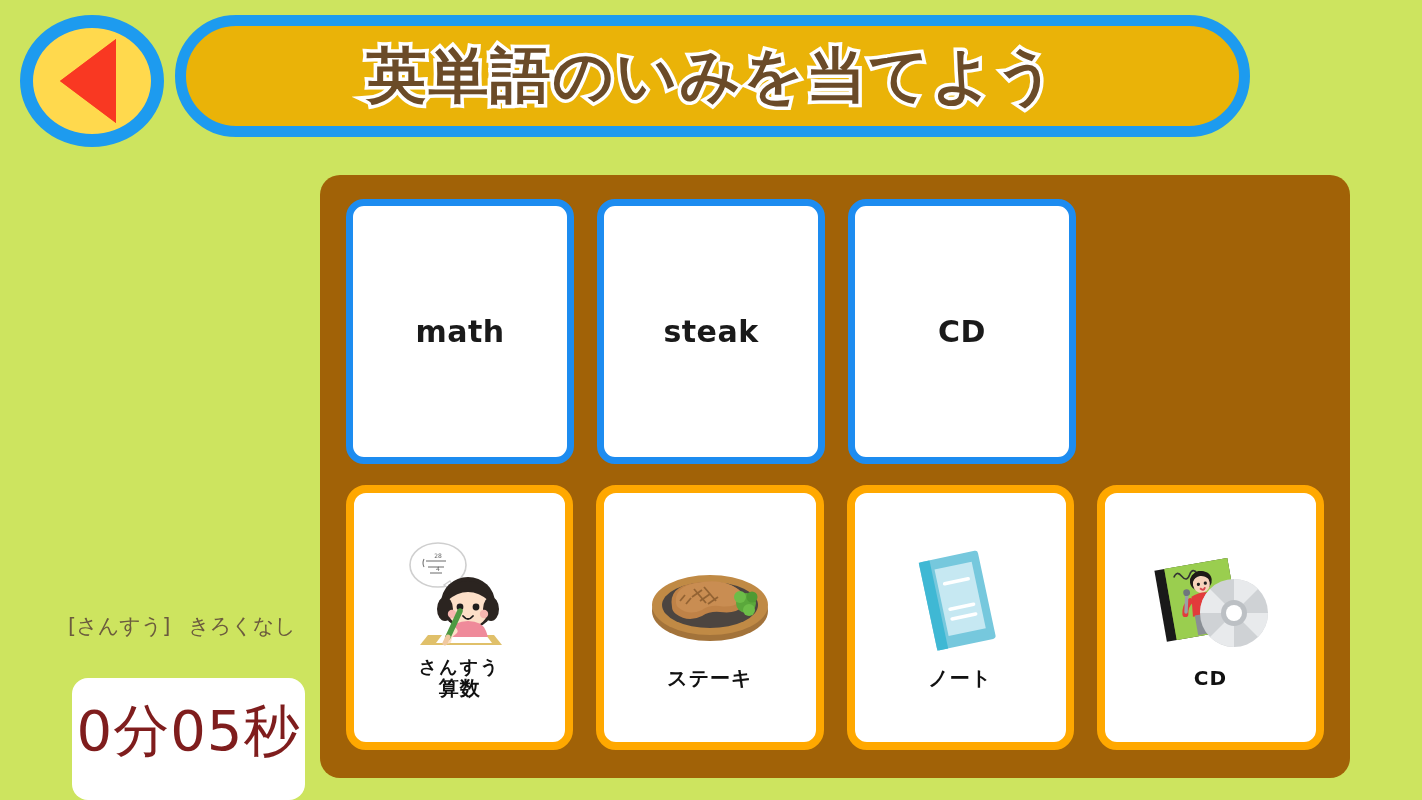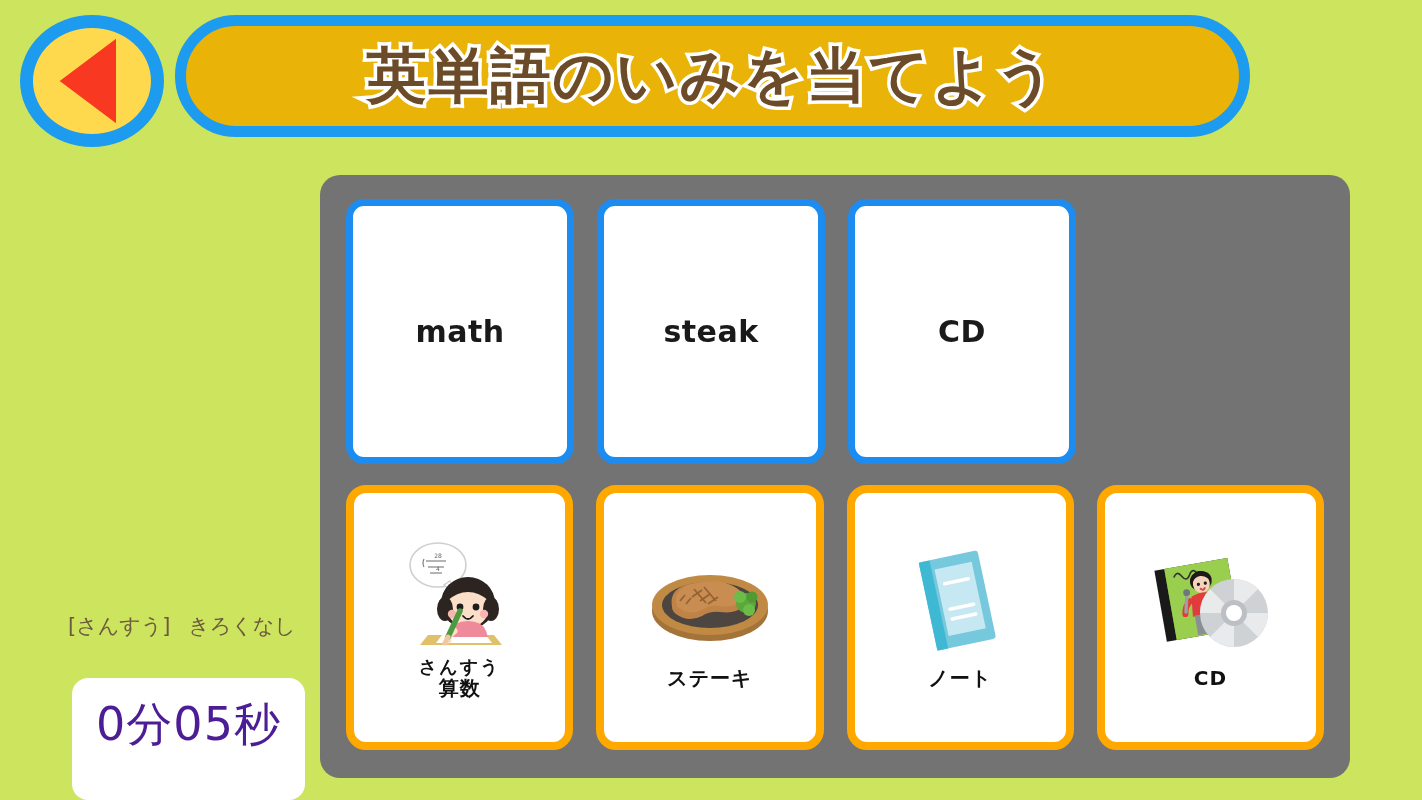--- a/index.html
+++ b/index.html
@@ -46,21 +46,21 @@
     -webkit-text-stroke: 7px #ffffff;
     paint-order: stroke fill;
     white-space: nowrap;
   }
 
   
   .panel {
     position: absolute;
     left: 320px; top: 175px;
     width: 1030px; height: 603px;
-    background: #737373;
+    background: #a16207;
     border-radius: 20px;
   }
   .grid {
     position: absolute;
     left: 26px; top: 24px;
     width: 978px;
     display: flex;
     flex-direction: column;
     gap: 21px;
   }
@@ -124,22 +124,22 @@
     position: absolute;
     left: 72px; top: 678px;
     width: 233px; height: 122px;
     background: #ffffff;
     border-radius: 16px;
     display: flex; align-items: flex-start; justify-content: center;
     padding-top: 16px;
   }
   .timer-text {
     font-family: "DejaVu Sans", "Liberation Sans", sans-serif;
-    font-size: 46px;
-    color: #4c1d95;
+    font-size: 56px;
+    color: #7f1d1d;
     letter-spacing: 1px;
     white-space: nowrap;
   }
 </style>
 </head>
 <body>
 
 <div id="app">
 
   <div class="back-button">

